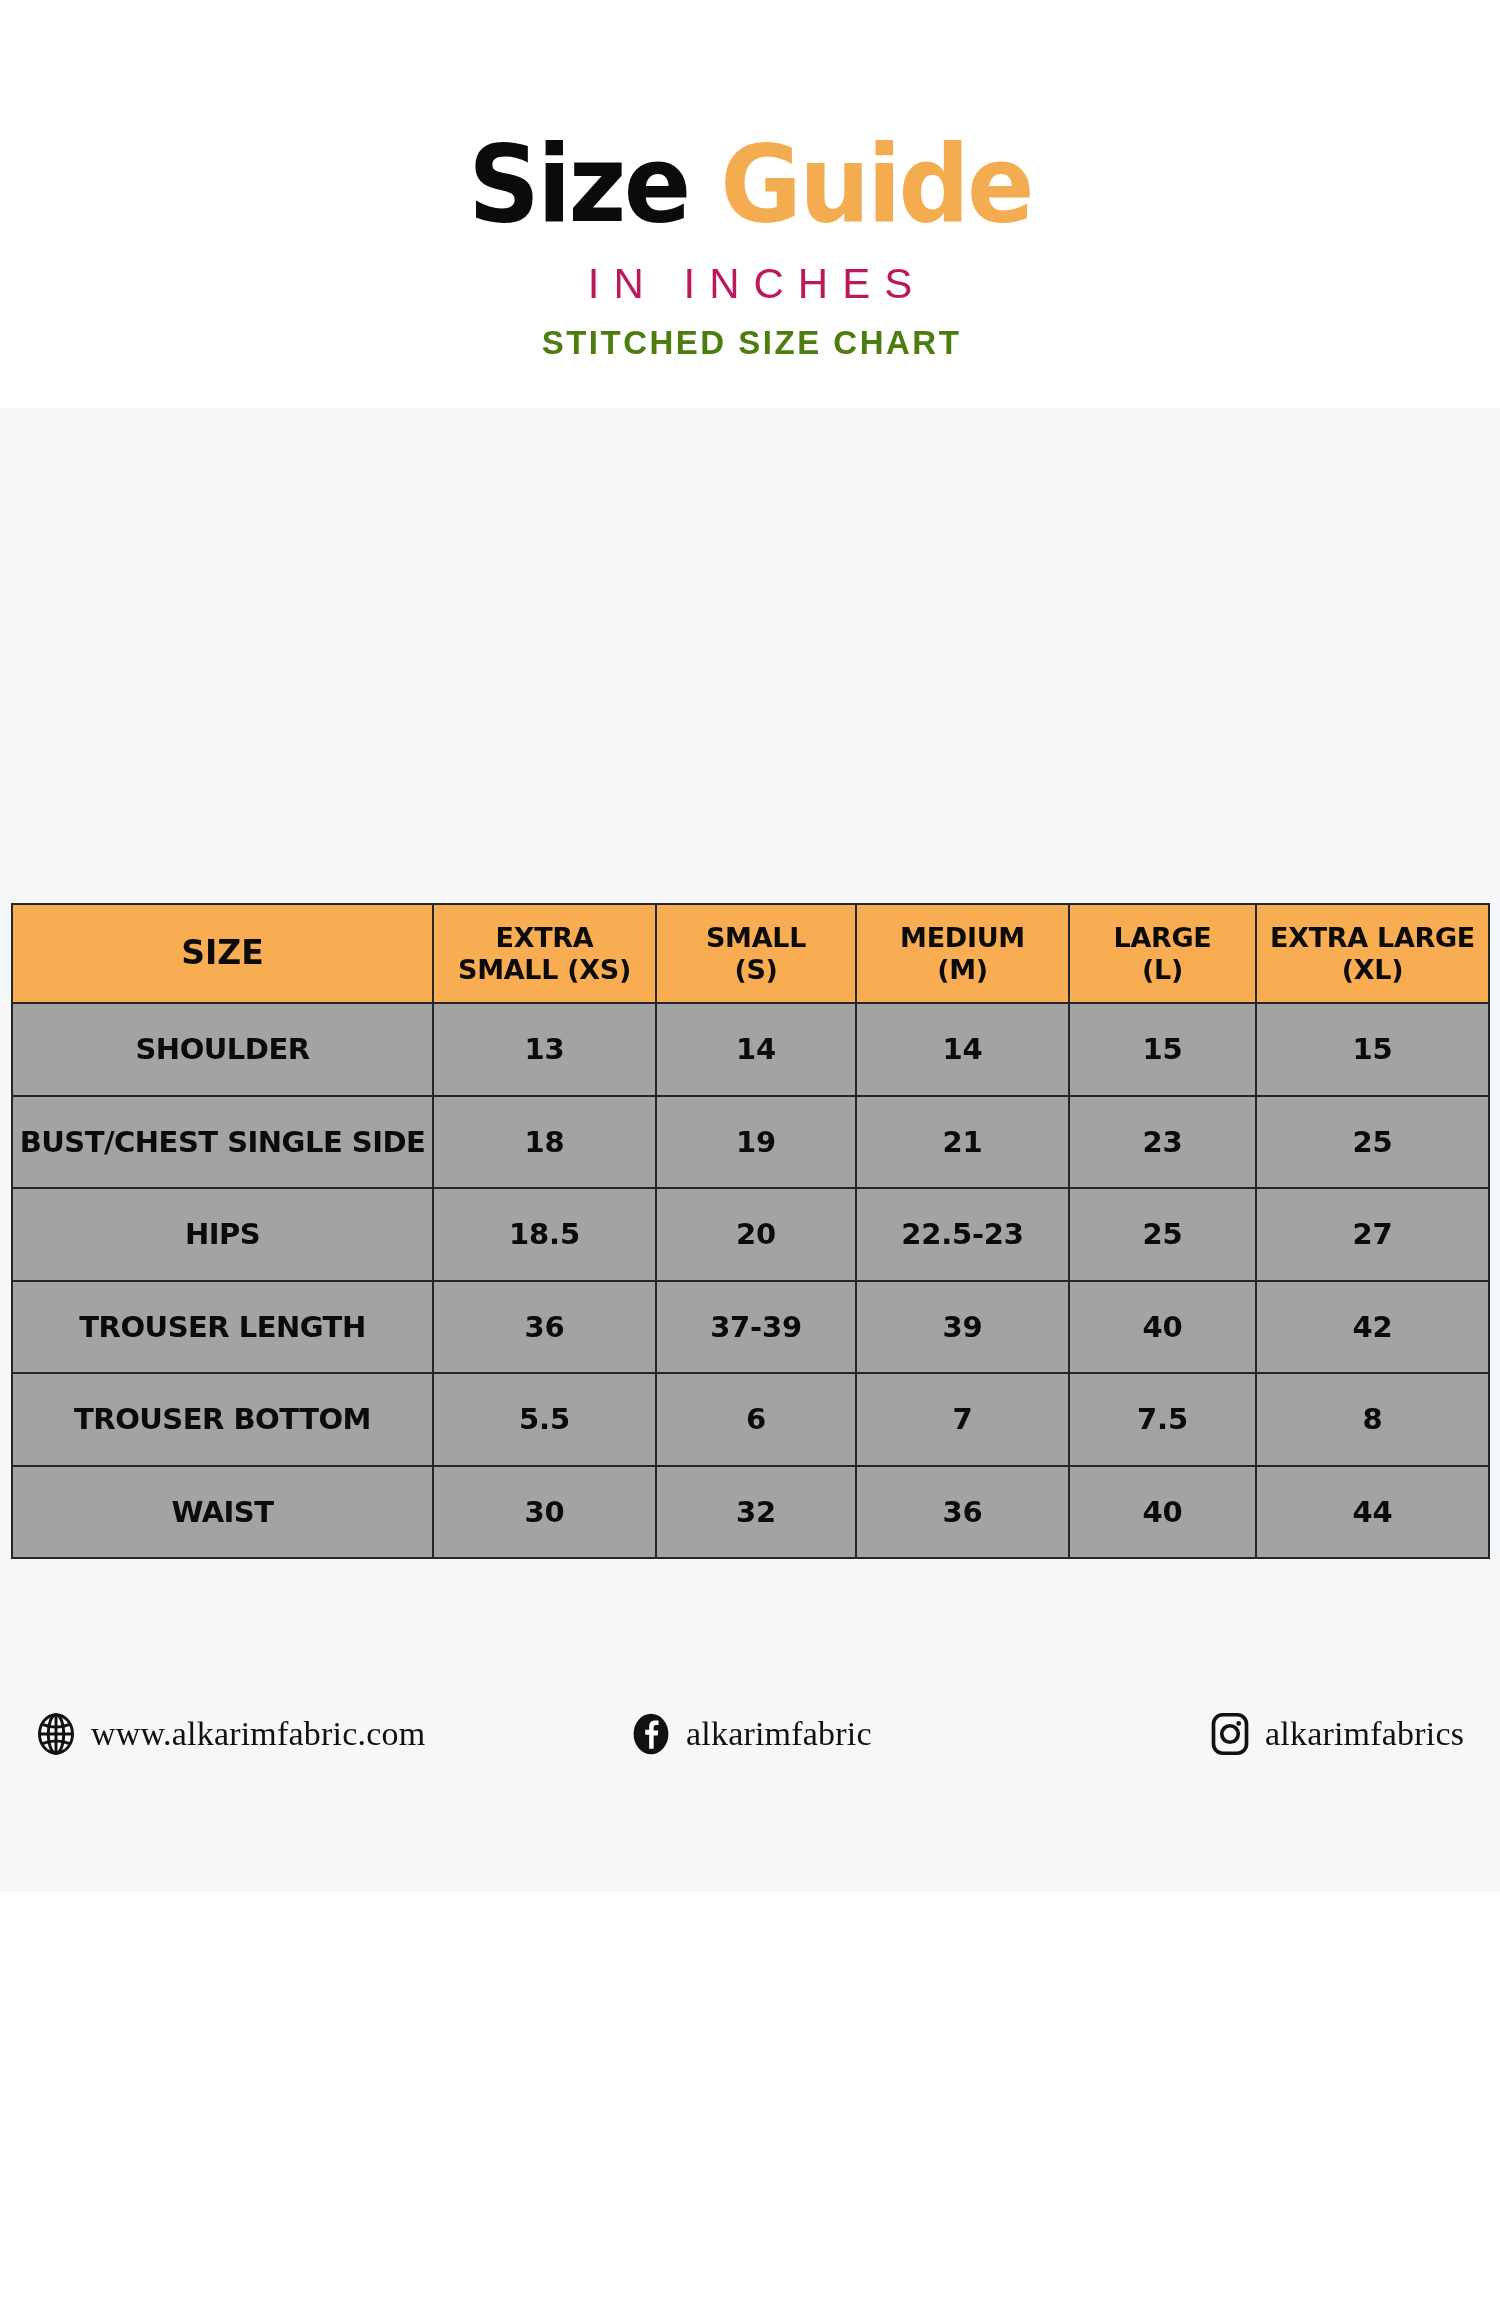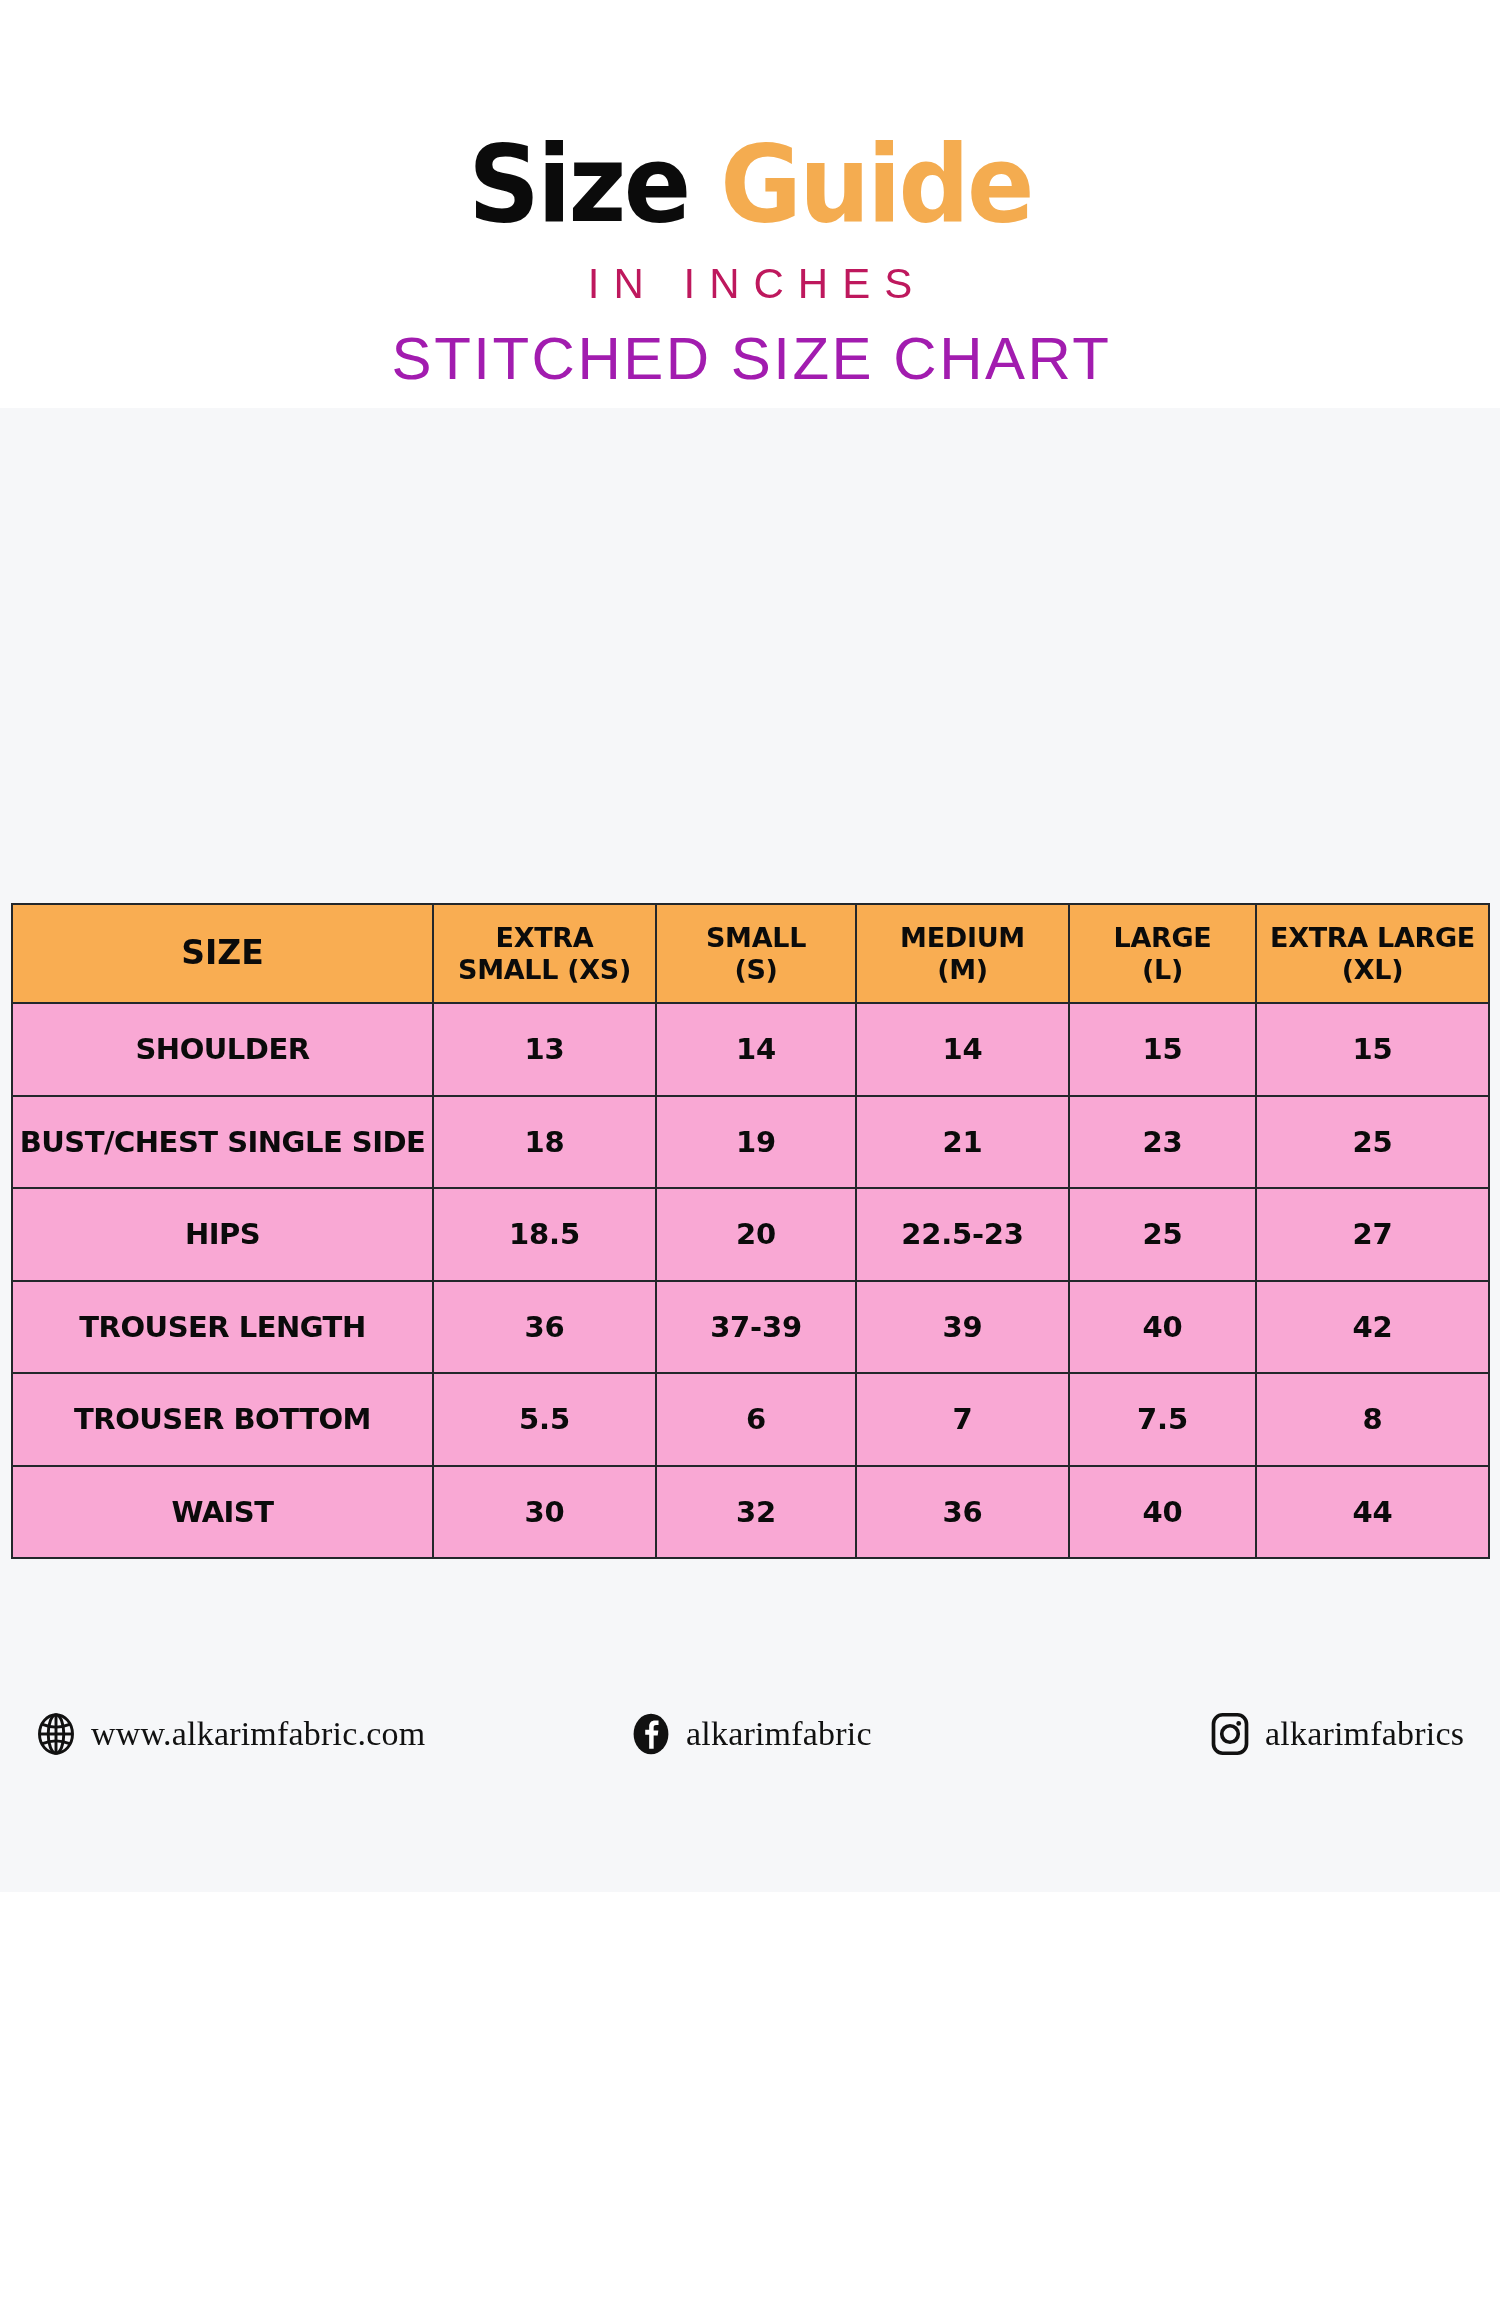--- a/index.html
+++ b/index.html
@@ -38,24 +38,24 @@
     font-family:"Liberation Sans", sans-serif;
     font-weight:400;
     font-size:42px;
     letter-spacing:14px;
     color:#be185d;
     text-indent:14px;
   }
   .subtitle-chart {
     margin-top:16px;
     font-family:"Liberation Sans", sans-serif;
-    font-weight:400;
-    font-size:60px;
+    font-weight:700;
+    font-size:33px;
     letter-spacing:2.5px;
-    color:#a21caf;
+    color:#4d7c0f;
     text-indent:3px;
   }
 
   
   .table-wrap {
     position:absolute; left:11px; top:903px;
     width:1477px;
   }
   table.size-table {
     width:100%;
@@ -79,21 +79,21 @@
     letter-spacing:-0.3px;
     padding:4px 4px;
     transform:none;
   }
   thead th.col-size {
     font-size:33px;
     letter-spacing:0px;
   }
   tbody td {
     height:92.5px;
-    background:#f9a8d4;
+    background:#a3a3a3;
     font-family:"DejaVu Sans", sans-serif;
     font-weight:700;
     font-size:29px;
     letter-spacing:-0.2px;
   }
   tbody td.rowlabel {
     font-size:29px;
     letter-spacing:-0.5px;
     padding:0 6px;
   }

